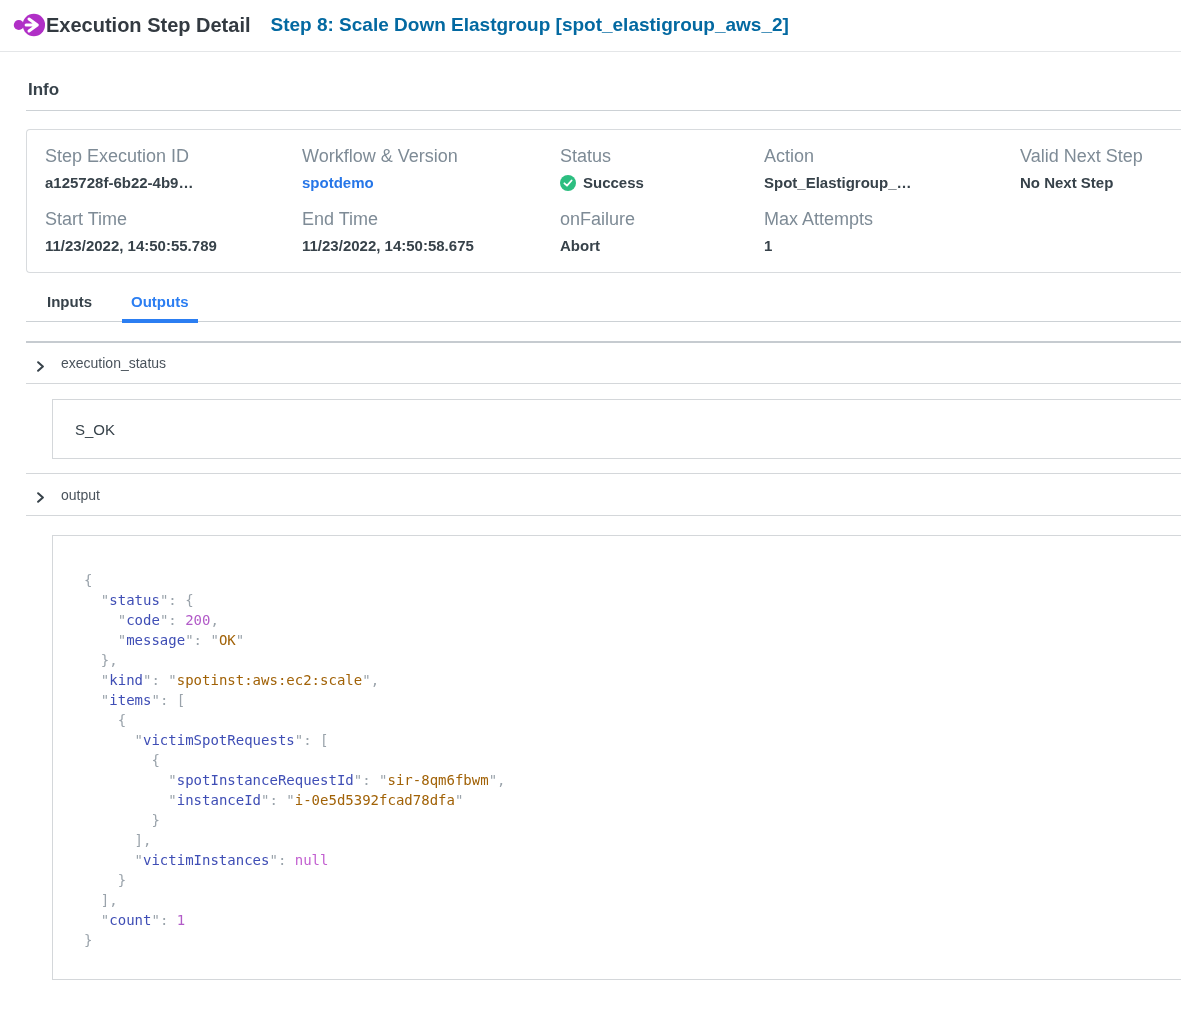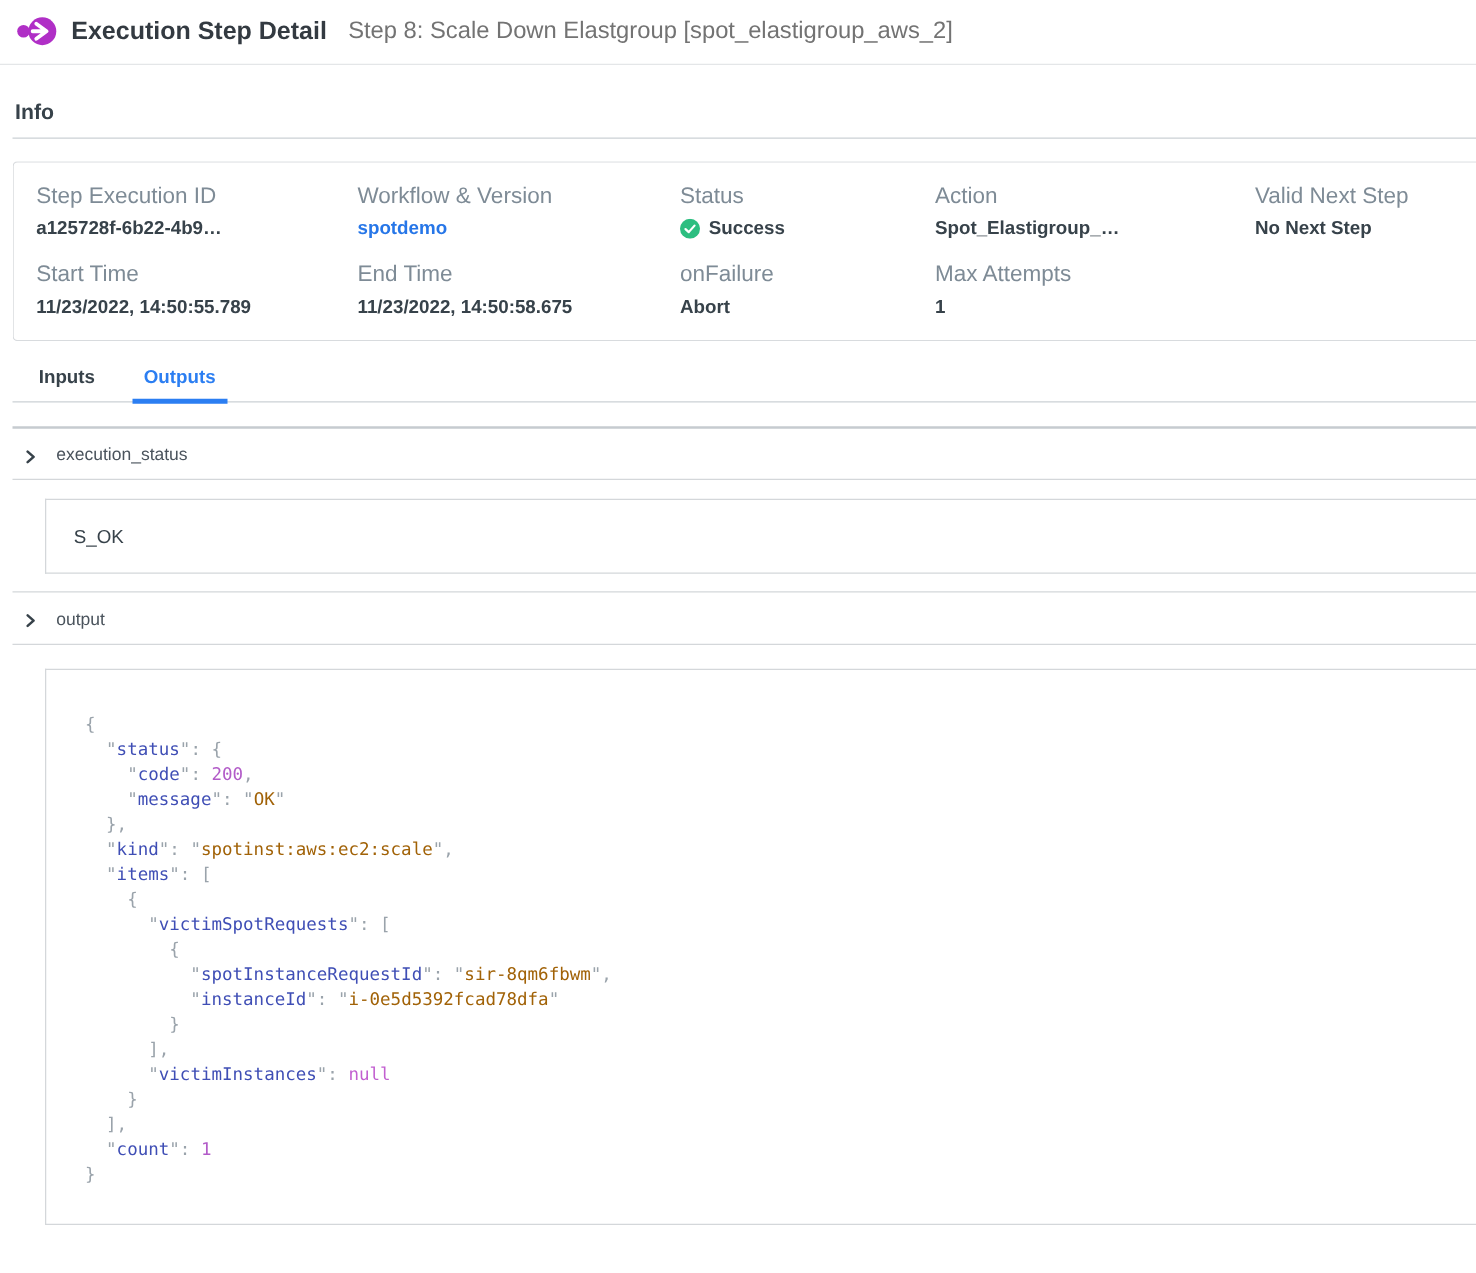--- a/index.html
+++ b/index.html
@@ -5,29 +5,29 @@
   * { box-sizing: border-box; }
   html,body { margin:0; padding:0; }
   body {
     width:1181px; height:1018px; overflow:hidden;
     background:#ffffff; color:#37424a;
     font-family:"Liberation Sans", sans-serif;
   }
 
   
   .app-header {
-    display:flex; align-items:center; gap:11px;
+    display:flex; align-items:center; 
     padding:9px 0 10px 13px;
     border-bottom:1px solid #e4e6e8;
   }
   .logo { width:33px; height:32px; flex:0 0 auto; }
   .page-title { font-size:20px; font-weight:700; color:#333a41; white-space:nowrap; }
-  .page-subtitle { font-size:19px; font-weight:400; color:#737373; margin-left:6px; white-space:nowrap; }
-
-  .content { margin-left:10px; }
+  .page-subtitle { font-size:19px; font-weight:700; color:#0369a1; margin-left:20px; white-space:nowrap; }
+
+  .content { margin-left:26px; }
 
   
   .info-title {
     padding:28px 0 10px 2px;
     font-size:17px; font-weight:600; color:#37424a;
     border-bottom:1px solid #ccd1d5;
   }
   .info-card {
     margin:18px -6px 0 0;
     border:1px solid #d8dbde; border-radius:4px 0 0 4px; border-right:none;

